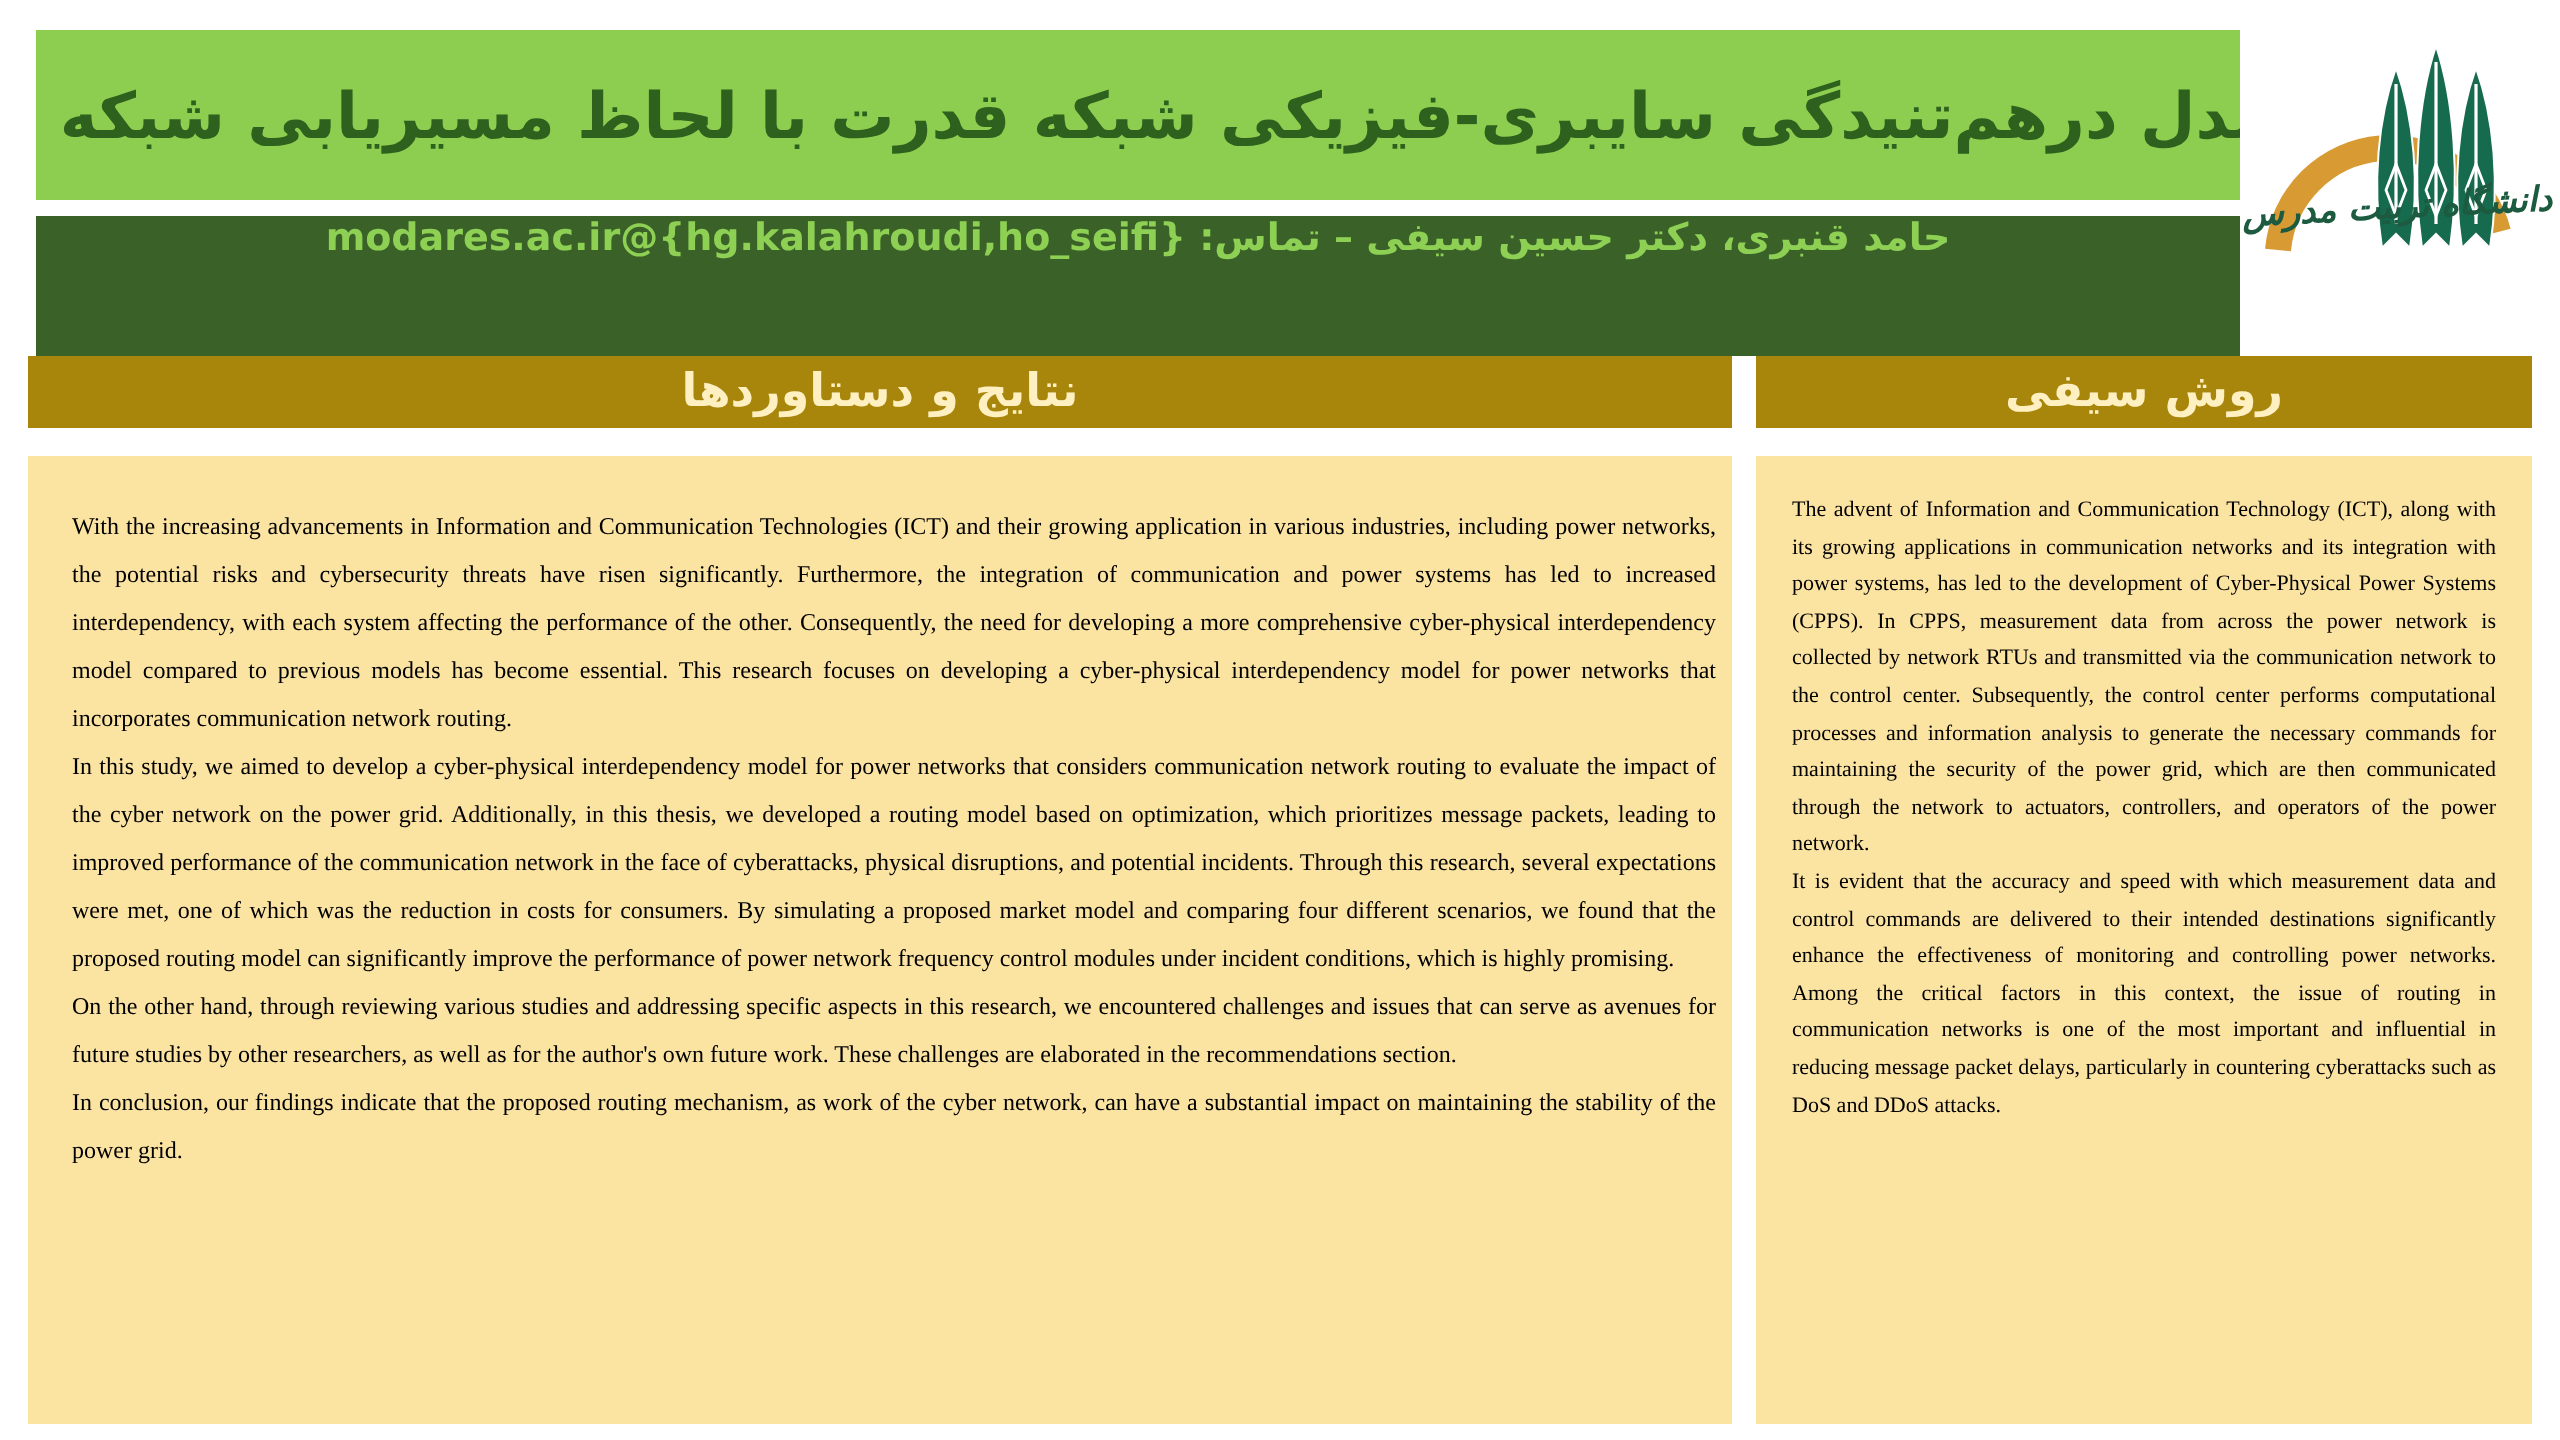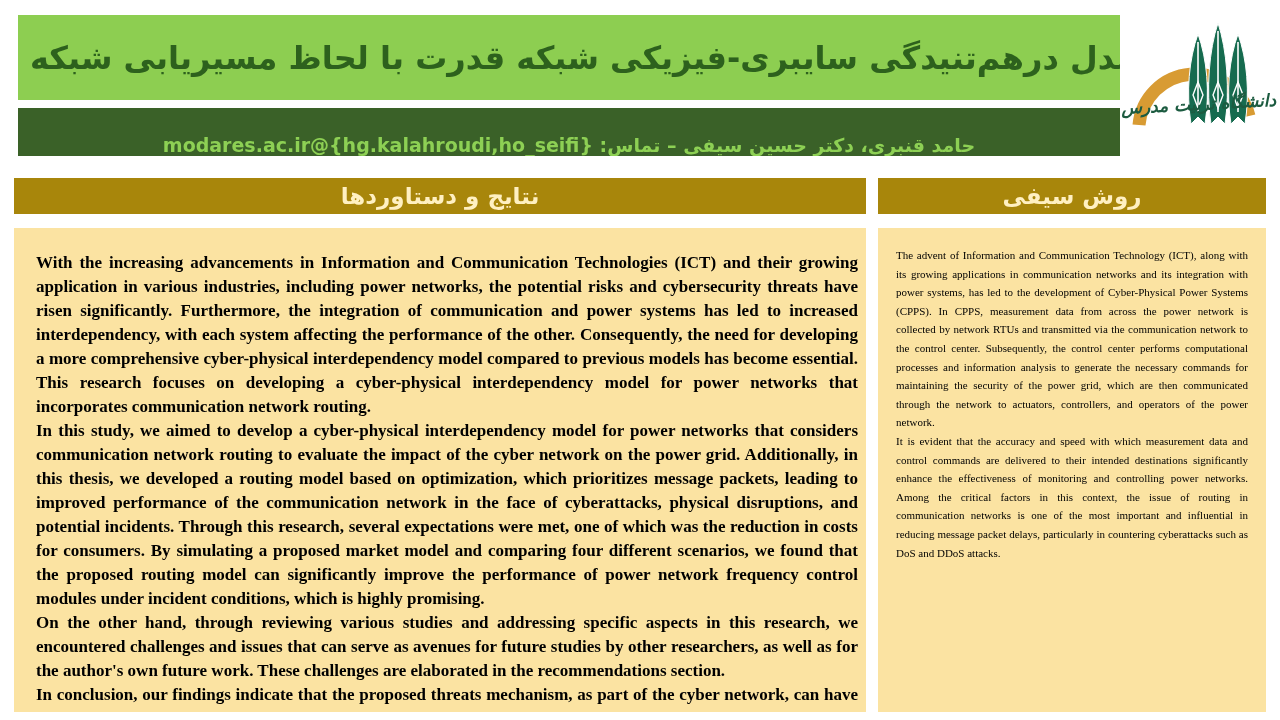--- a/index.html
+++ b/index.html
@@ -29,22 +29,22 @@
     height:85px;background:var(--title-banner-bg);
     display:flex;align-items:center;justify-content:center;overflow:hidden;
   }
   .poster-title{
     margin:0;direction:rtl;unicode-bidi:plaintext;
     font-size:32px;font-weight:bold;color:var(--title-text);
     font-family:"DejaVu Sans", sans-serif;
     white-space:nowrap;text-align:center;
   }
   .authors-banner{
-    margin-top:8px;height:48px;background:var(--authors-banner-bg);
-    display:flex;align-items:flex-end;justify-content:center;overflow:hidden;
+    margin-top:8px;height:70px;background:var(--authors-banner-bg);
+    display:flex;align-items:flex-start;justify-content:center;overflow:hidden;
   }
   .authors-line{
     direction:rtl;unicode-bidi:plaintext;
     font-size:19px;font-weight:bold;color:var(--authors-text);
     font-family:"DejaVu Sans", sans-serif;white-space:nowrap;
   }
 
   
   .logo-box{
     position:absolute;left:1128px;top:4px;width:142px;height:170px;
@@ -74,21 +74,21 @@
     direction:rtl;unicode-bidi:plaintext;
     font-size:23px;font-weight:bold;
     font-family:"DejaVu Sans", sans-serif;
   }
   .panel{
     margin-top:14px;height:484px;background:var(--panel-bg);
     color:var(--body-text);overflow:hidden;
     font-family:"Liberation Serif", "DejaVu Serif", serif;
   }
   .panel p{margin:0;text-align:justify;}
-  .panel-left{padding:23px 8px 18px 22px;font-size:17px;line-height:24px;font-weight:bold;}
+  .panel-left{padding:23px 8px 18px 22px;font-size:12px;line-height:24px;}
   .panel-right{padding:18px 18px 14px 18px;font-size:11px;line-height:18.6px;}
 </style>
 </head>
 <body>
 
 <div class="page">
 
   <header>
     <div class="banners">
       <div class="title-banner">
@@ -119,21 +119,21 @@
   </header>
 
   <main class="main">
 
     <section class="col-left">
       <div class="sec-header">نتایج و دستاوردها</div>
       <div class="panel panel-left">
           <p>With the increasing advancements in Information and Communication Technologies (ICT) and their growing application in various industries, including power networks, the potential risks and cybersecurity threats have risen significantly. Furthermore, the integration of communication and power systems has led to increased interdependency, with each system affecting the performance of the other. Consequently, the need for developing a more comprehensive cyber-physical interdependency model compared to previous models has become essential. This research focuses on developing a cyber-physical interdependency model for power networks that incorporates communication network routing.</p>
           <p>In this study, we aimed to develop a cyber-physical interdependency model for power networks that considers communication network routing to evaluate the impact of the cyber network on the power grid. Additionally, in this thesis, we developed a routing model based on optimization, which prioritizes message packets, leading to improved performance of the communication network in the face of cyberattacks, physical disruptions, and potential incidents. Through this research, several expectations were met, one of which was the reduction in costs for consumers. By simulating a proposed market model and comparing four different scenarios, we found that the proposed routing model can significantly improve the performance of power network frequency control modules under incident conditions, which is highly promising.</p>
           <p>On the other hand, through reviewing various studies and addressing specific aspects in this research, we encountered challenges and issues that can serve as avenues for future studies by other researchers, as well as for the author's own future work. These challenges are elaborated in the recommendations section.</p>
-          <p>In conclusion, our findings indicate that the proposed threats mechanism, as part of the cyber network, can have a substantial impact on maintaining the stability of the power grid.</p>
+          <p>In conclusion, our findings indicate that the proposed routing mechanism, as work of the cyber network, can have a substantial impact on maintaining the stability of the power grid.</p>
         </div>
     </section>
 
     <section class="col-right">
       <div class="sec-header">روش سیفی</div>
       <div class="panel panel-right">
           <p>The advent of Information and Communication Technology (ICT), along with its growing applications in communication networks and its integration with power systems, has led to the development of Cyber-Physical Power Systems (CPPS). In CPPS, measurement data from across the power network is collected by network RTUs and transmitted via the communication network to the control center. Subsequently, the control center performs computational processes and information analysis to generate the necessary commands for maintaining the security of the power grid, which are then communicated through the network to actuators, controllers, and operators of the power network.</p>
           <p>It is evident that the accuracy and speed with which measurement data and control commands are delivered to their intended destinations significantly enhance the effectiveness of monitoring and controlling power networks. Among the critical factors in this context, the issue of routing in communication networks is one of the most important and influential in reducing message packet delays, particularly in countering cyberattacks such as DoS and DDoS attacks.</p>
         </div>
     </section>

